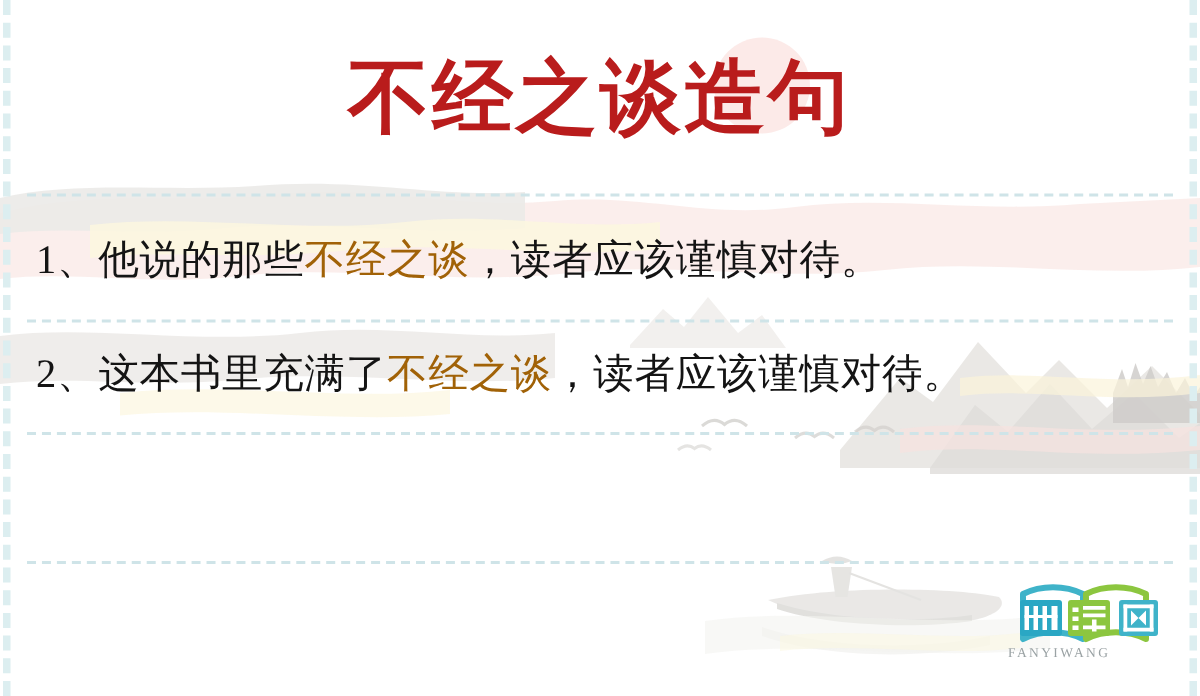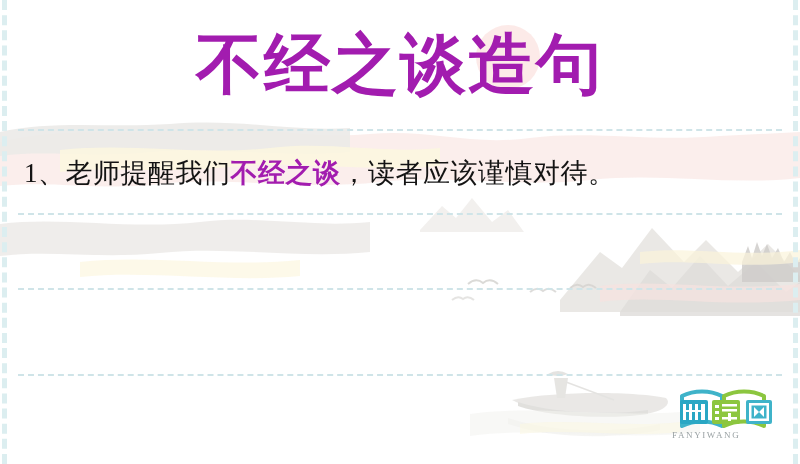--- a/index.html
+++ b/index.html
@@ -61,26 +61,26 @@
   .title-wrap {
     position: absolute;
     left: 0;
     top: 34px;
     width: 800px;
     text-align: center;
     z-index: 2;
   }
   .title {
     display: inline-block;
-    font-family: Liberation Serif, serif;
+    font-family: Liberation Sans, sans-serif;
     font-weight: bold;
-    font-size: 66px;
+    font-size: 54px;
     line-height: 62px;
     letter-spacing: 2px;
-    color: #a21caf;
+    color: #b91c1c;
     white-space: nowrap;
   }
 
   
   .line {
     position: absolute;
     left: 24px;
     width: 756px;
     z-index: 2;
     font-family: "Liberation Serif", "DejaVu Serif", serif;
@@ -88,22 +88,22 @@
     line-height: 34px;
     color: #141414;
     white-space: nowrap;
     letter-spacing: 0.5px;
   }
   .line-0 { top: 156px; }
   .line-1 { top: 232px; }
   .line-2 { top: 307px; }
 
   .line .idiom {
-    color: #a21caf;
-    font-weight: bold;
+    color: #a16207;
+    font-weight: normal;
     letter-spacing: 0.5px;
   }
 
   
   .logo {
     position: absolute;
     left: 672px;
     top: 386px;
     width: 112px;
     height: 62px;
@@ -170,23 +170,26 @@
   <div class="rule rule-0"></div>
   <div class="rule rule-1"></div>
   <div class="rule rule-2"></div>
   <div class="rule rule-3"></div>
 
   <div class="title-wrap">
     <span class="title">不经之谈造句</span>
   </div>
 
   <div class="line line-0">
-    <span>1、</span><span>老师提醒我们</span><span class="idiom">不经之谈</span><span>，读者应该谨慎对待。</span>
-  </div>
-
+    <span>1、</span><span>他说的那些</span><span class="idiom">不经之谈</span><span>，读者应该谨慎对待。</span>
+  </div>
+
+  <div class="line line-1">
+    <span>2、</span><span>这本书里充满了</span><span class="idiom">不经之谈</span><span>，读者应该谨慎对待。</span>
+  </div>
 
 
   <div class="logo">
     <svg width="112" height="44" viewBox="0 0 112 44" xmlns="http://www.w3.org/2000/svg">
 
       <path d="M10,10 C22,4 38,4 50,10 L50,40 C38,34 22,34 10,40 Z" fill="none" stroke="#3fb3c9" stroke-width="4" stroke-linejoin="round"></path>
       <path d="M52,10 C64,4 80,4 92,10 L92,40 C80,34 64,34 52,40 Z" fill="none" stroke="#8cc63f" stroke-width="4" stroke-linejoin="round"></path>
 
       <rect x="8" y="14" width="28" height="24" rx="2" fill="#2aa7c4"></rect>
       <rect x="40" y="14" width="28" height="24" rx="2" fill="#8cc63f"></rect>

